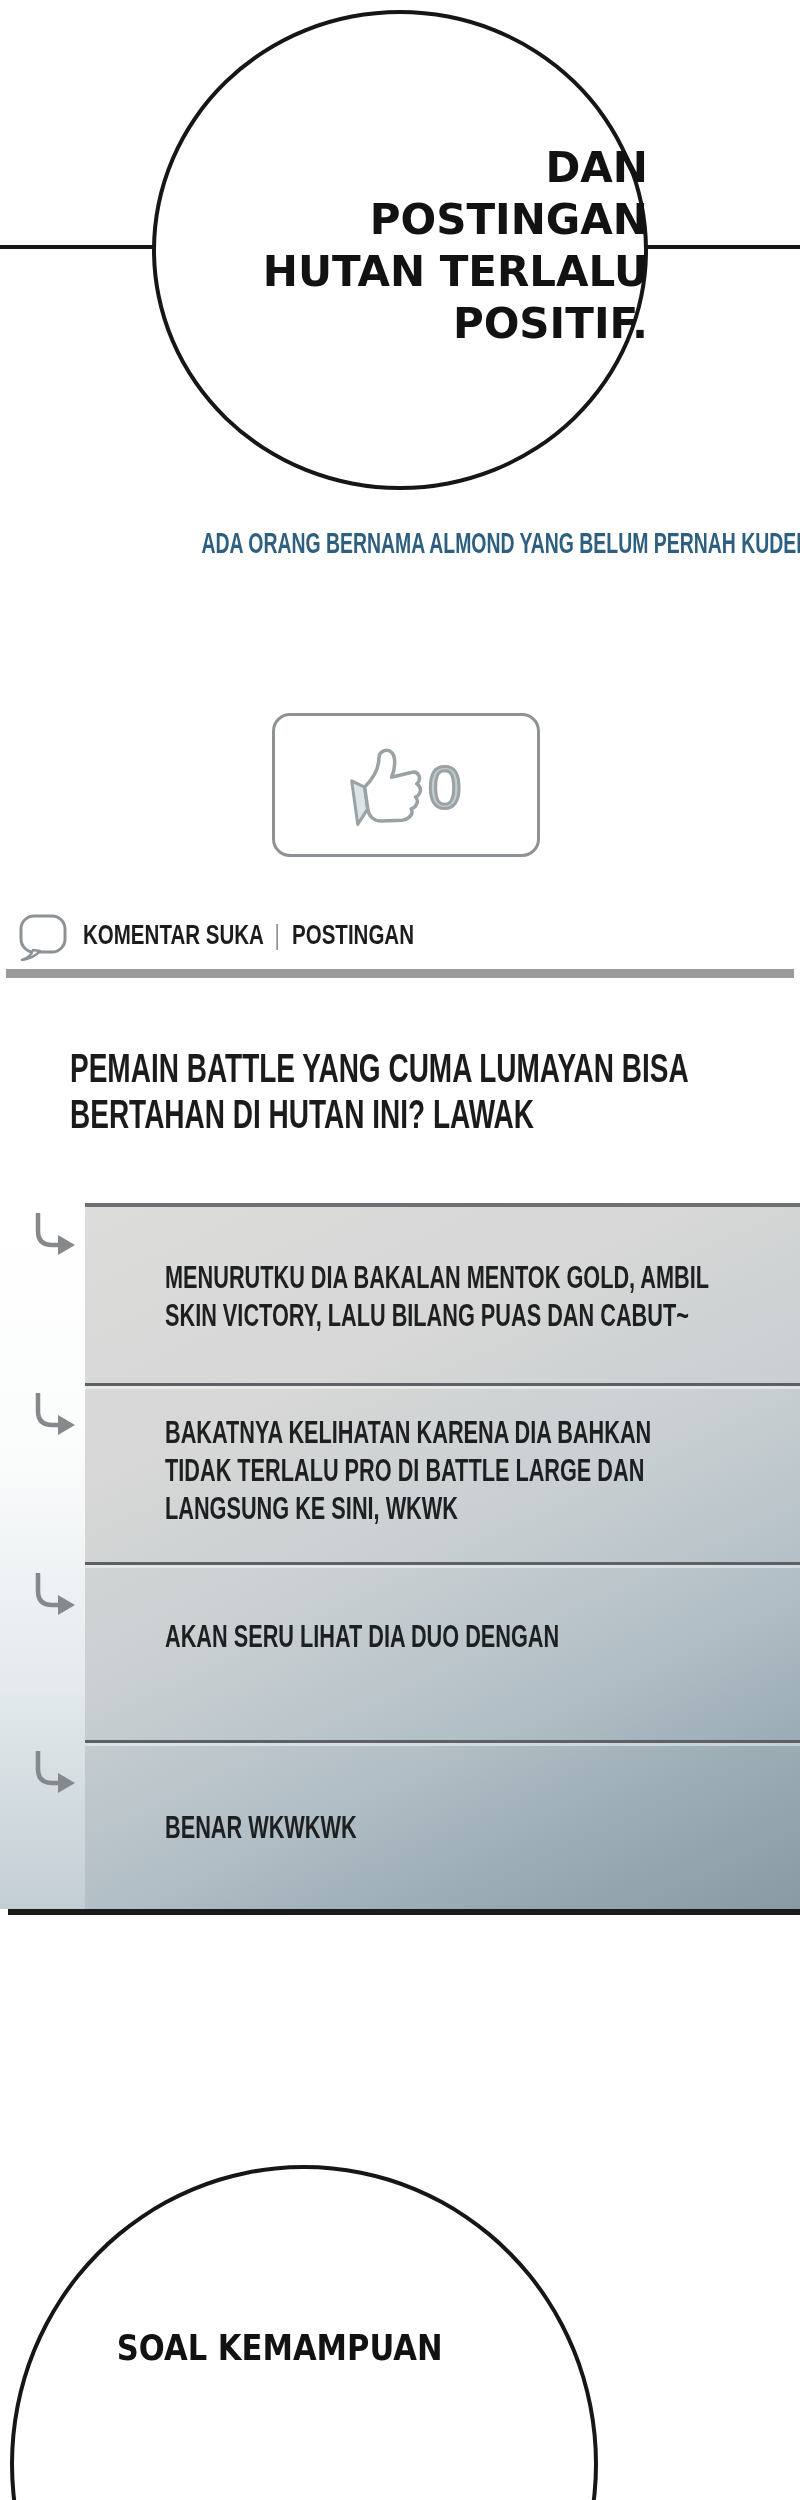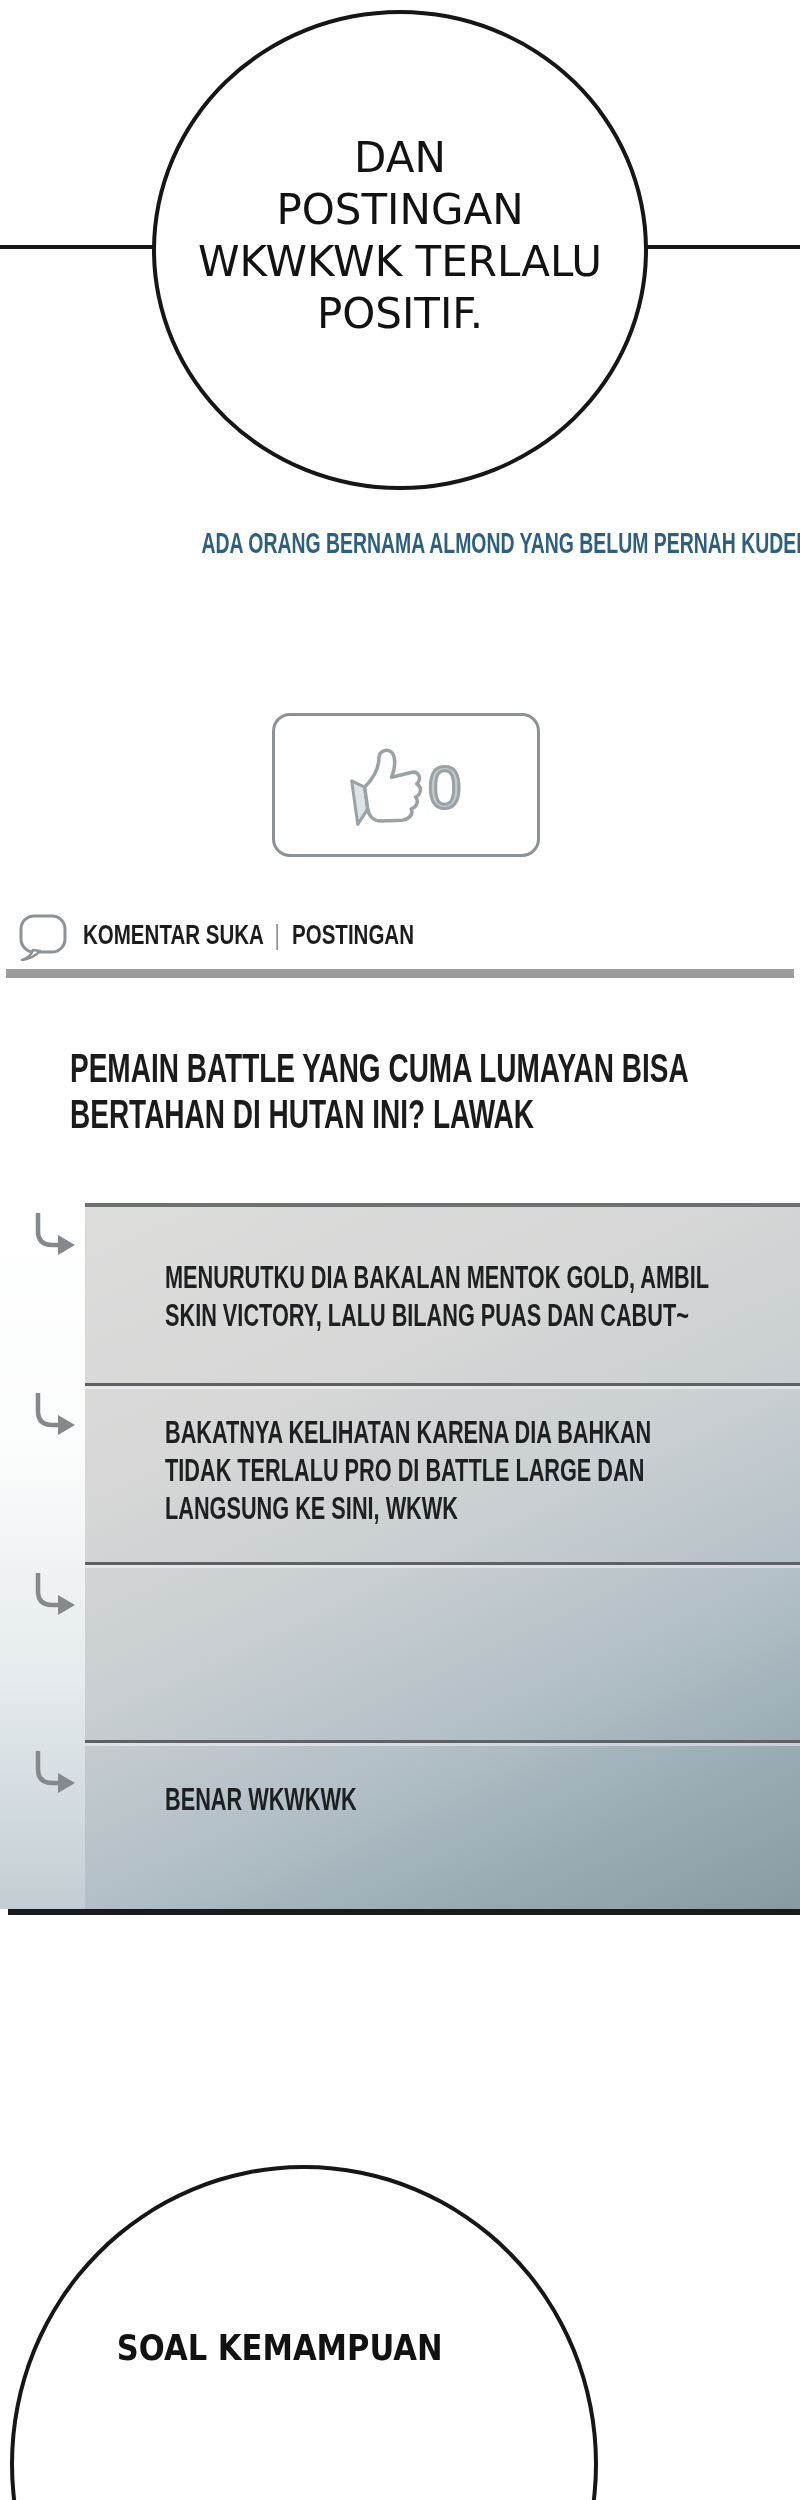--- a/index.html
+++ b/index.html
@@ -4,22 +4,22 @@
 <style>
   html,body{margin:0;padding:0;background:#ffffff;}
   .canvas{position:relative;width:800px;height:2500px;overflow:hidden;background:#ffffff;
           font-family:"Liberation Sans",sans-serif;}
   .abs{position:absolute;}
 
   
   .hline{position:absolute;left:0;top:245px;width:800px;height:4px;background:#161616;}
   .bubble-top{position:absolute;left:152px;top:10px;width:488px;height:472px;
               background:#ffffff;border:4px solid #161616;border-radius:50%;}
-  .bubble-top-text{position:absolute;left:152px;top:132px;width:496px;text-align:center;
-                   font-family:"DejaVu Sans",sans-serif;font-weight:normal;font-size:42px;
+  .bubble-top-text{position:absolute;left:152px;top:142px;width:496px;text-align:right;
+                   font-family:"DejaVu Sans",sans-serif;font-weight:bold;font-size:42px;
                    line-height:52px;color:#121212;letter-spacing:0px;}
 
   
   .caption{position:absolute;left:0;top:527px;width:800px;text-align:center;
            font-size:29px;font-weight:bold;color:#2d5f80;white-space:nowrap;}
   .caption span{display:inline-block;transform:scaleX(0.67);transform-origin:center;}
 
   
   .like-btn{position:absolute;left:272px;top:713px;width:268px;height:144px;background:#ffffff;
             border:3px solid #8d9296;border-radius:18px;box-sizing:border-box;}
@@ -65,21 +65,21 @@
 </head>
 <body>
 
 <div class="canvas">
 
   <div class="hline"></div>
   <div class="bubble-top"></div>
   <div class="bubble-top-text">
     <div class="ln">DAN</div>
     <div class="ln">POSTINGAN</div>
-    <div class="ln">WKWKWK TERLALU</div>
+    <div class="ln">HUTAN TERLALU</div>
     <div class="ln">POSITIF.</div>
   </div>
 
   <div class="caption">
     <span>ADA ORANG BERNAMA ALMOND YANG BELUM PERNAH KUDENGAR MAU MASUK LIL.</span>
   </div>
 
   <div class="like-btn">
     <svg class="abs" style="left:66px;top:28px;" width="92" height="88" viewBox="0 0 92 88">
       <g transform="rotate(-8 46 44)">
@@ -131,26 +131,29 @@
     <div class="reply-text" style="top:211px;">
       <span class="ln">BAKATNYA KELIHATAN KARENA DIA BAHKAN</span>
       <span class="ln">TIDAK TERLALU PRO DI BATTLE LARGE DAN</span>
       <span class="ln">LANGSUNG KE SINI, WKWK</span>
     </div>
 
     <svg class="arrow" style="top:368px;" viewBox="0 0 46 50">
       <path d="M8 2 L8 20 Q8 34 22 34 L30 34" fill="none" stroke="#85898c" stroke-width="4.5"></path>
       <polygon points="28,24 45,34 28,44" fill="#85898c"></polygon>
     </svg>
+    <div class="reply-text" style="top:415px;">
+      <span class="ln">AKAN SERU LIHAT DIA DUO DENGAN</span>
+    </div>
 
     <svg class="arrow" style="top:546px;" viewBox="0 0 46 50">
       <path d="M8 2 L8 20 Q8 34 22 34 L30 34" fill="none" stroke="#85898c" stroke-width="4.5"></path>
       <polygon points="28,24 45,34 28,44" fill="#85898c"></polygon>
     </svg>
-    <div class="reply-text" style="top:578px;text-align:right;">
+    <div class="reply-text" style="top:606px;text-align:right;">
       <span class="ln">BENAR WKWKWK</span>
     </div>
   </div>
 
   <div class="bubble-bottom"></div>
   <div class="bubble-bottom-text">
     <div class="ln"><span>SOAL KEMAMPUAN</span></div>
   </div>
 
 </div>

